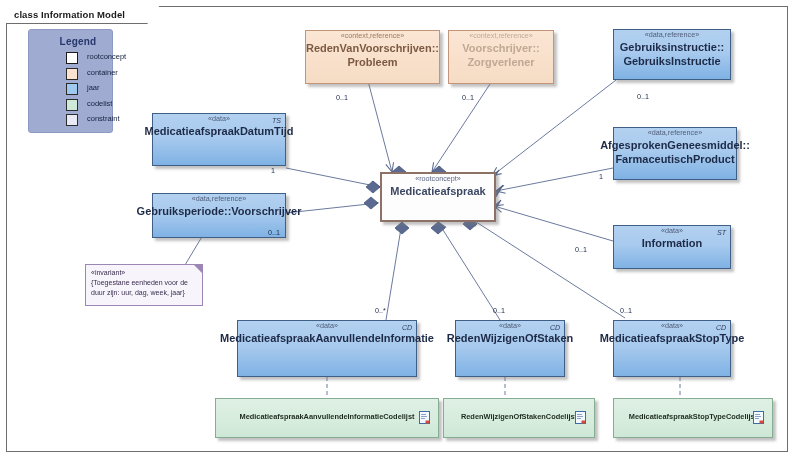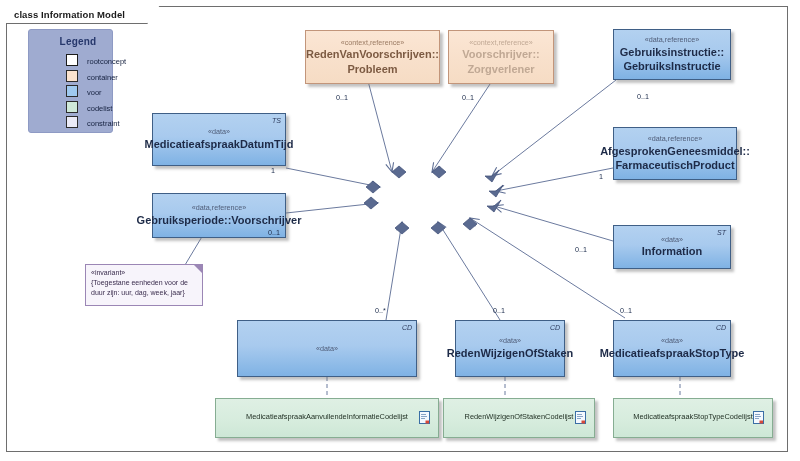--- a/index.html
+++ b/index.html
@@ -61,21 +61,21 @@
     text-align: center;
     font-size: 10px;
     font-weight: bold;
     color: #26376b;
     margin-top: 6px;
     letter-spacing: .2px;
     padding-left: 15px;
   }
   .legend-rows { margin-top: 5px; padding-left: 9px; }
   .legend-row {
-    display: flex; align-items: flex-end;
+    display: flex; align-items: flex-start;
     height: 14px; margin-bottom: 1.5px; padding-left: 28px;
   }
   .legend-swatch {
     width: 12px; height: 12px;
     border: 1px solid #2b2b2b;
     flex: 0 0 auto;
   }
   .legend-swatch.root { border: 1.6px solid #1b1b1b; }
   .legend-label {
     margin-left: 9px;
@@ -85,21 +85,20 @@
   }
 
   
   .node {
     position: absolute;
     border: 1px solid #3a4a6b;
     box-shadow: 2.5px 2.5px 2.5px rgba(120,120,120,.45);
     display: flex;
     flex-direction: column;
     align-items: center;
-    justify-content: center;
     text-align: center;
     line-height: 1.32;
   }
   .node .stereo {
     font-size: 7.2px;
     color: #4f5c77;
     white-space: nowrap;
   }
   .node .nm {
     font-size: 11px;
@@ -138,21 +137,21 @@
   .n-root .nm { color: #3c4763; font-weight: bold; }
   
   .n-codelist {
     background: linear-gradient(180deg,#dff0e4 0%,#d6ecdd 60%,#cde7d6 100%);
     border: 1px solid #86ad92;
     align-items: flex-start;
     justify-content: flex-start;
   }
   .n-codelist .cl-name {
     font-size: 7.4px;
-    font-weight: normal;
+    font-weight: bold;
     color: #1c2b1f;
     position: absolute;
     left: 0; right: 0; top: 13px;
   }
   .cl-icon {
     position: absolute;
     right: 8px; top: 12px;
     width: 11px; height: 13px;
   }
 
@@ -258,21 +257,21 @@
       <div class="legend-row">
         <span class="legend-swatch root" style="background:#ffffff"></span>
         <span class="legend-label">rootconcept</span>
       </div>
       <div class="legend-row">
         <span class="legend-swatch" style="background:#fbe3cf"></span>
         <span class="legend-label">container</span>
       </div>
       <div class="legend-row">
         <span class="legend-swatch" style="background:#9fc9ef"></span>
-        <span class="legend-label">voor</span>
+        <span class="legend-label">jaar</span>
       </div>
       <div class="legend-row">
         <span class="legend-swatch" style="background:#cfe9d9"></span>
         <span class="legend-label">codelist</span>
       </div>
       <div class="legend-row">
         <span class="legend-swatch" style="background:#eaeaf6"></span>
         <span class="legend-label">constraint</span>
       </div>
     </div>
@@ -312,24 +311,29 @@
     <span class="corner">TS</span>
     <span class="stereo">«data»</span>
     <span class="nm">MedicatieafspraakDatumTijd</span>
   </div>
 
   <div class="node n-data" style="left:152px; top:193px; width:134px; height:45px;">
     <span class="stereo">«data,reference»</span>
     <span class="nm">Gebruiksperiode::Voorschrijver</span>
   </div>
 
+  <div class="node n-root" style="left:380px; top:172px; width:116px; height:50px;">
+    <span class="stereo">«rootconcept»</span>
+    <span class="nm">Medicatieafspraak</span>
+  </div>
 
   <div class="node n-data" style="left:237px; top:320px; width:180px; height:57px;">
     <span class="corner">CD</span>
     <span class="stereo">«data»</span>
+    <span class="nm">MedicatieafspraakAanvullendeInformatie</span>
   </div>
 
   <div class="node n-data" style="left:455px; top:320px; width:110px; height:57px;">
     <span class="corner">CD</span>
     <span class="stereo">«data»</span>
     <span class="nm">RedenWijzigenOfStaken</span>
   </div>
 
   <div class="node n-data" style="left:613px; top:320px; width:118px; height:57px;">
     <span class="corner">CD</span>

